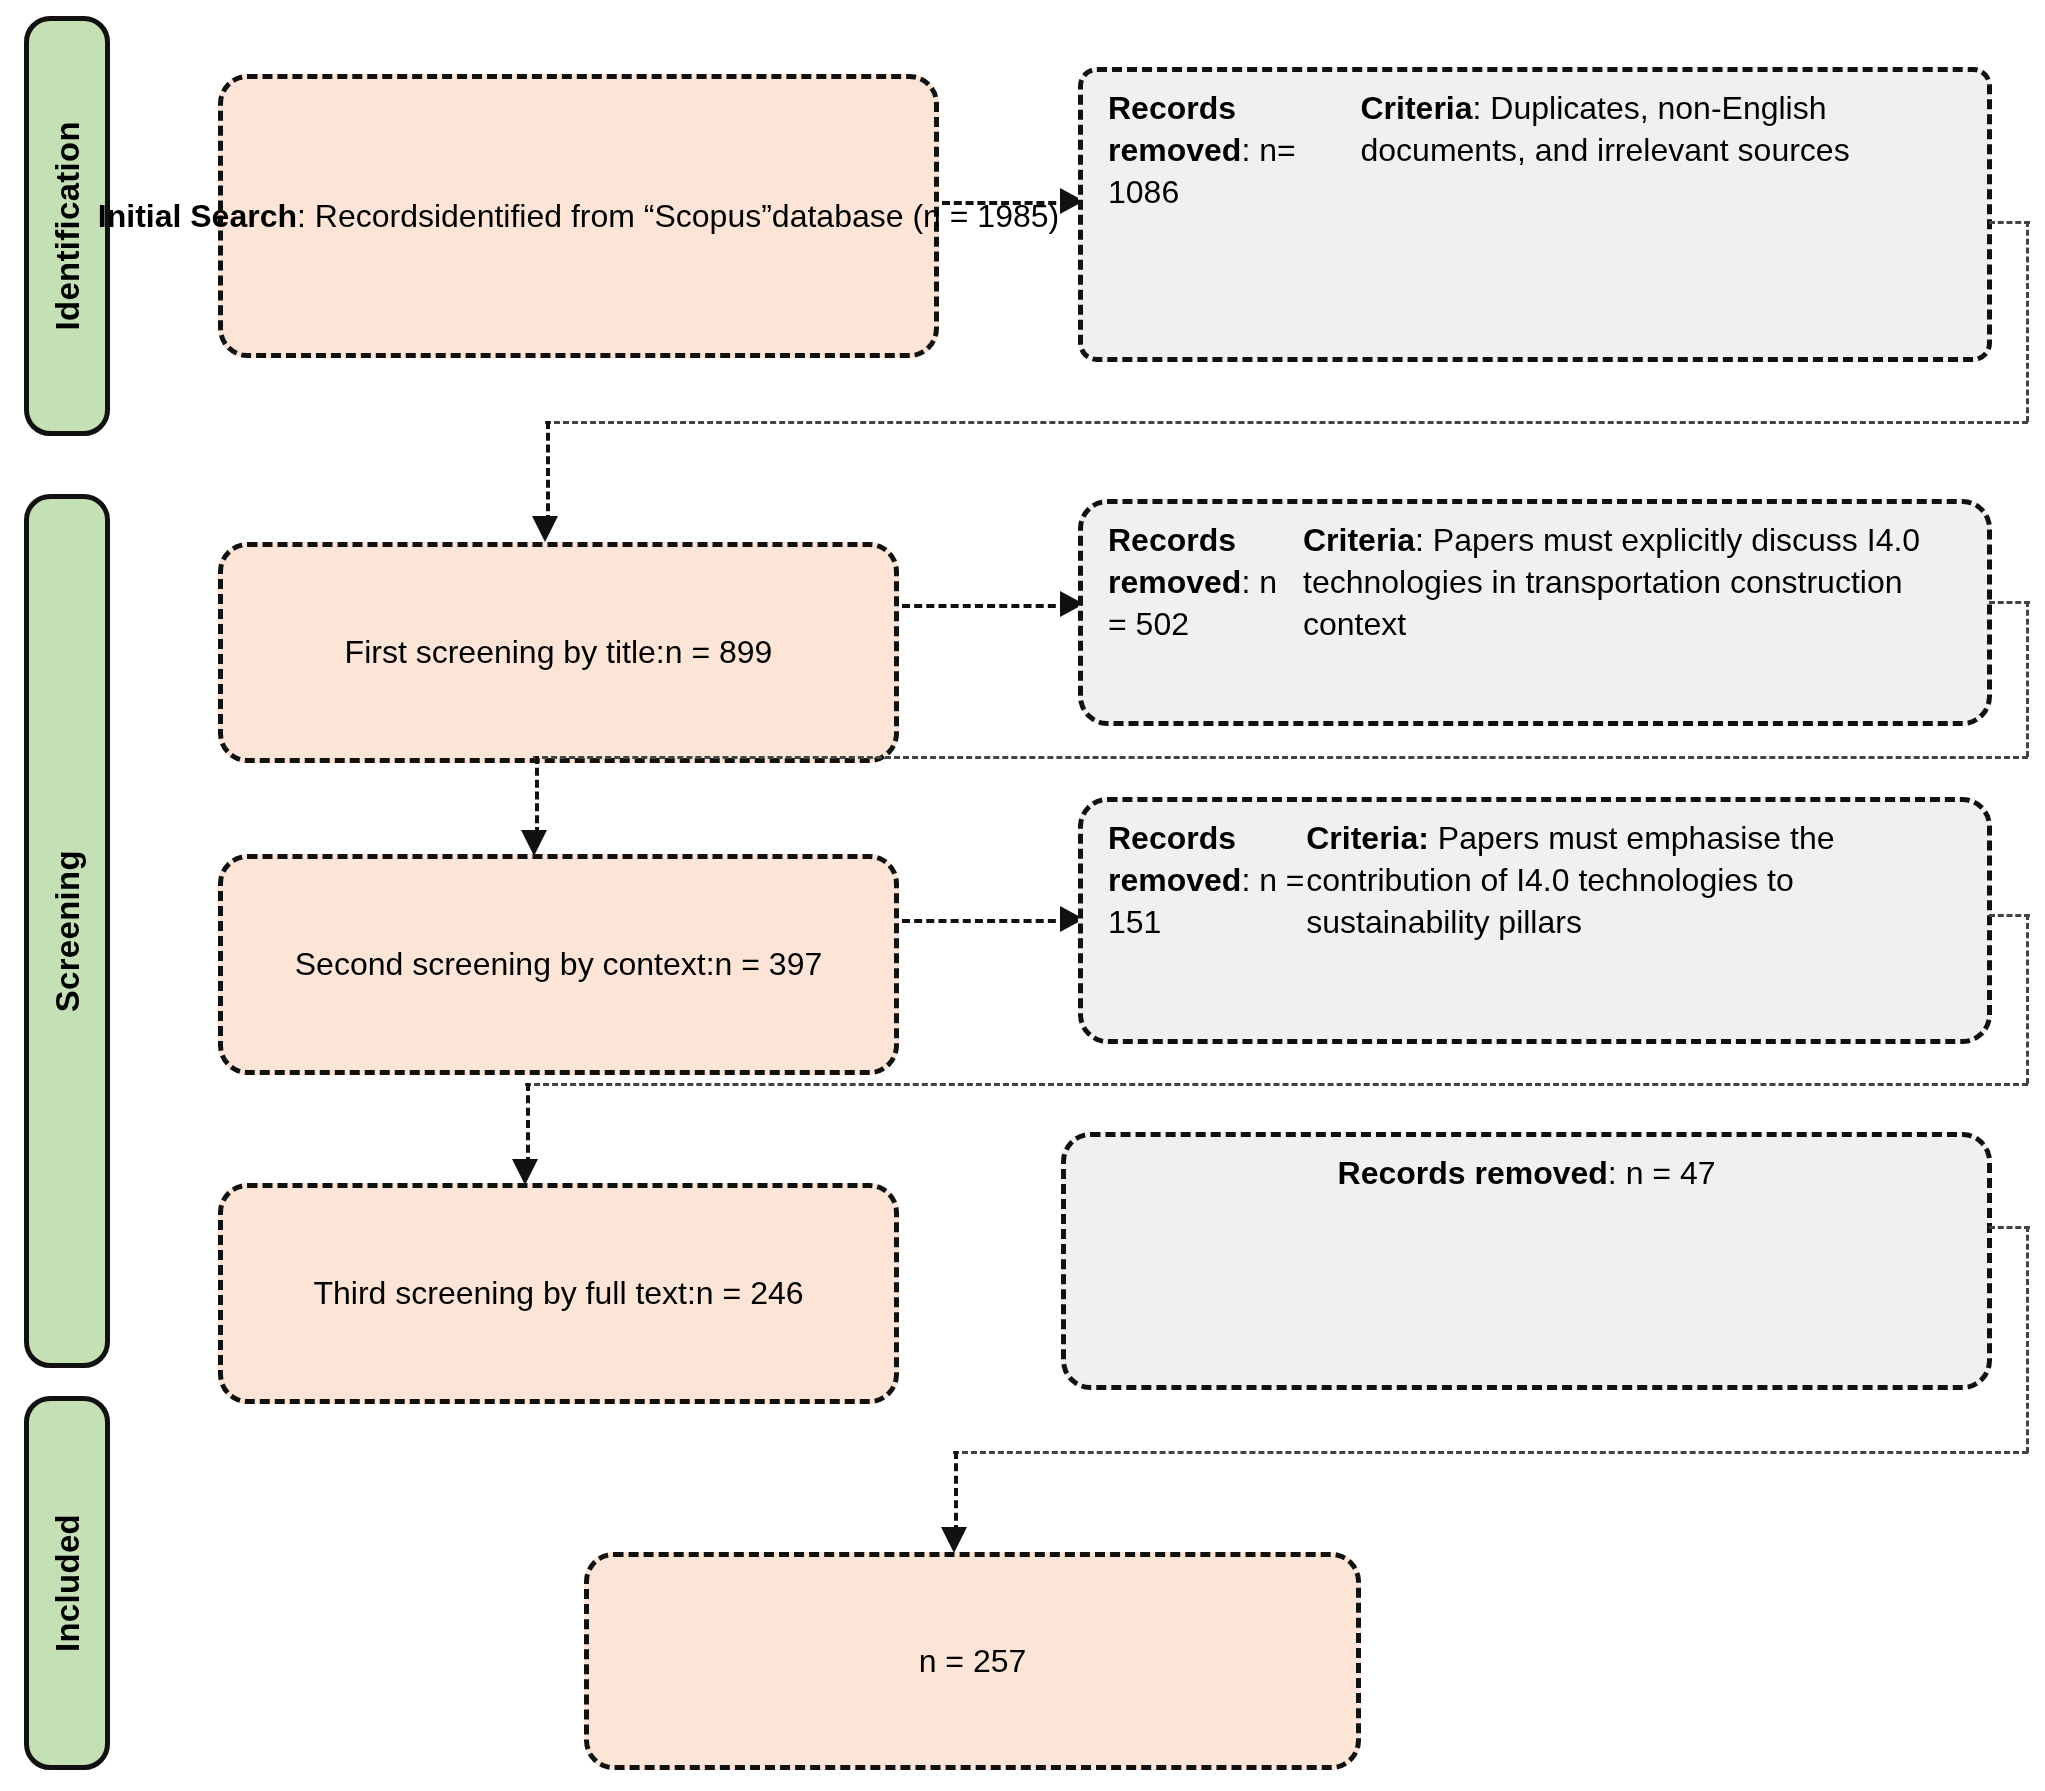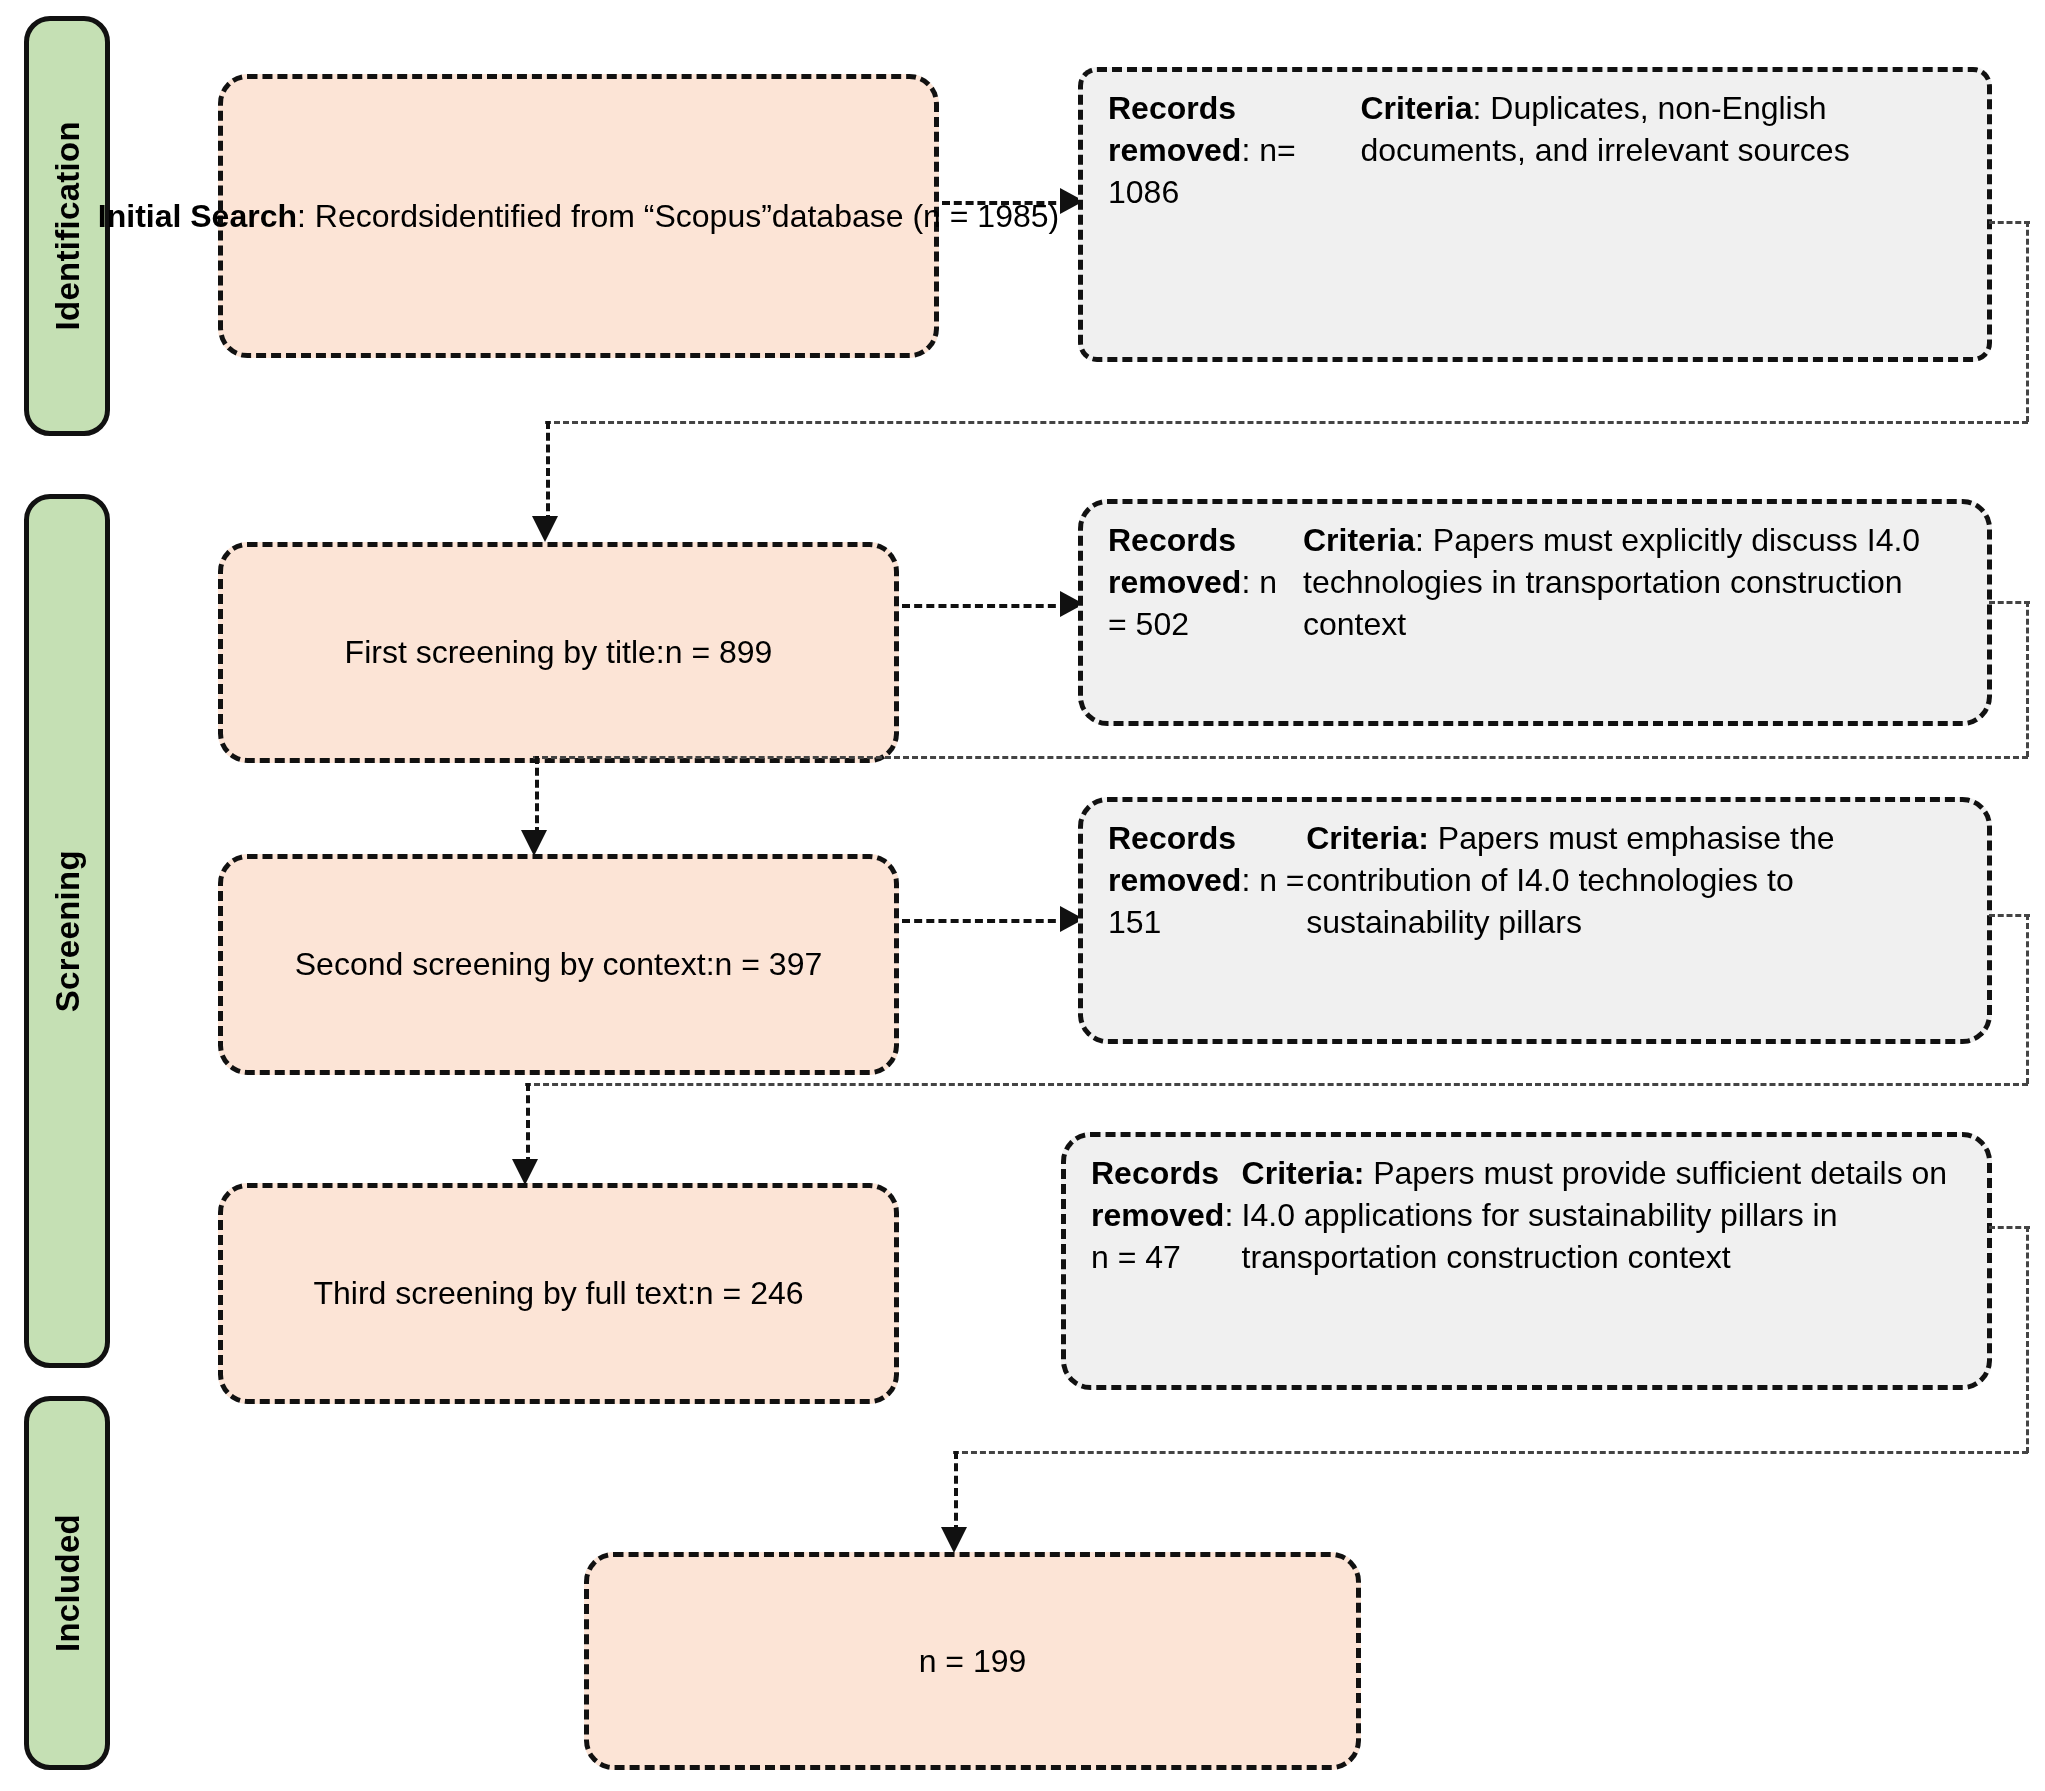--- a/index.html
+++ b/index.html
@@ -183,29 +183,26 @@
 
   <div class="node peach" style="left:218px; top:1183px; width:681px; height:221px;">
     <div class="line">Third screening by full text:</div>
     <div class="line">n = 246</div>
   </div>
 
   <div class="node grey" style="left:1061px; top:1132px; width:931px; height:258px;">
     <div class="line">
       <b>Records removed</b><span>: n = 47</span>
     </div>
-    <div class="line">
-      <b>Criteria:</b><span> Papers must provide sufficient details on I4.0 applications for sustainability pillars in transportation construction context</span>
-    </div>
   </div>
 
   <div class="h-dash thin" style="left:1989px; top:1226px; width:41px;"></div>
   <div class="v-dash thin" style="left:2026px; top:1226px; height:227px;"></div>
   <div class="h-dash thin" style="left:953px; top:1451px; width:1075px;"></div>
   <div class="v-dash" style="left:954px; top:1451px; height:82px;"></div>
   <div class="arrow-down" style="left:941px; top:1527px;"></div>
 
   <div class="node peach" style="left:584px; top:1552px; width:777px; height:218px;">
-    <div class="line">n = 199</div>
+    <div class="line">n = 257</div>
   </div>
 
 </div>
 
 
 </body></html>

